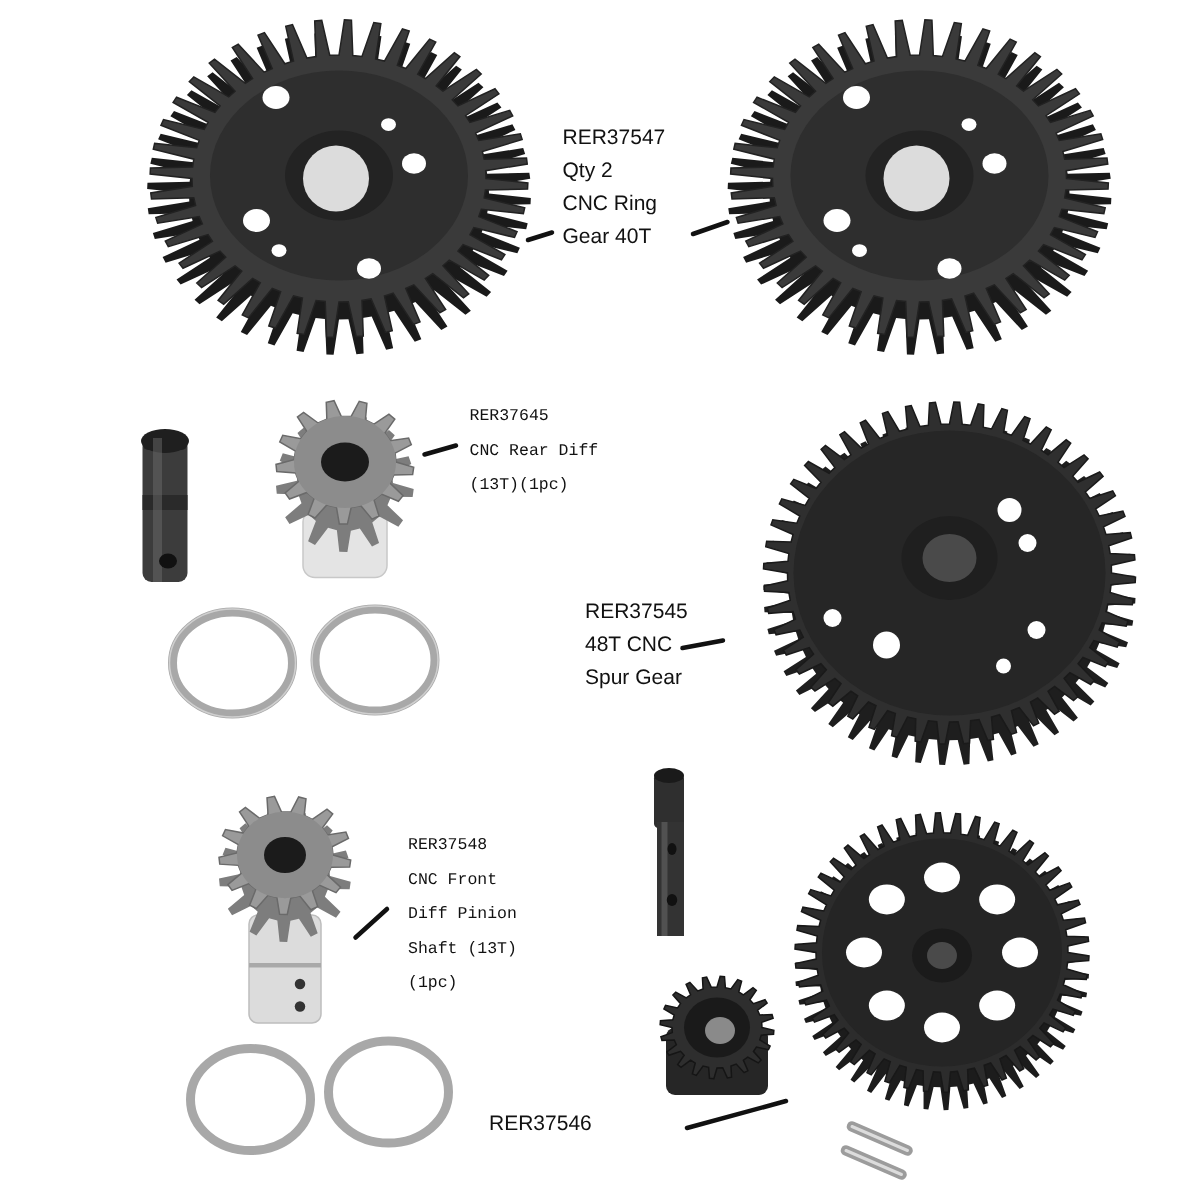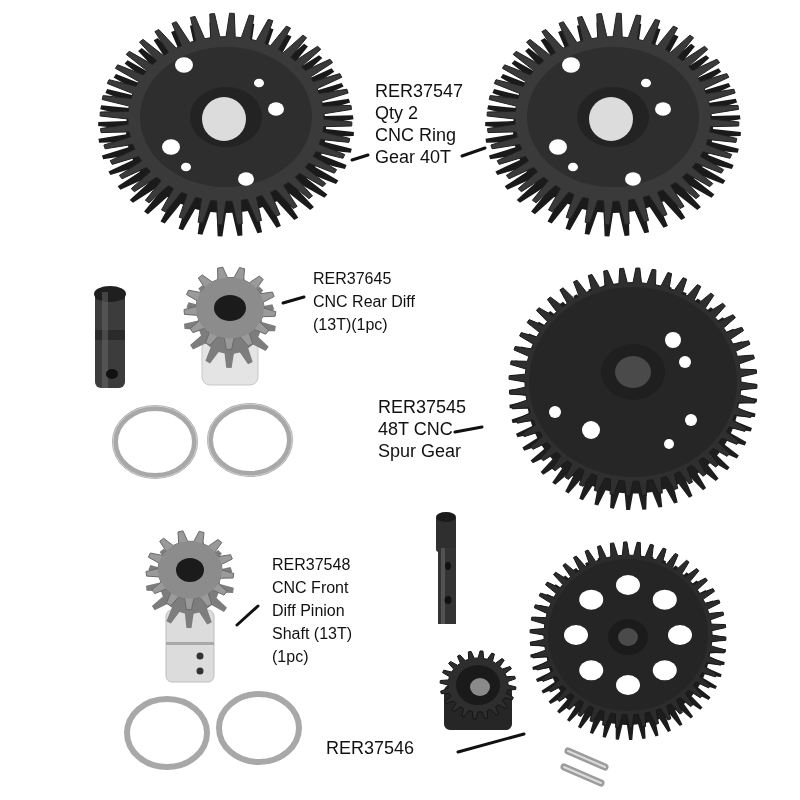--- a/index.html
+++ b/index.html
@@ -1,19 +1,19 @@
 <!DOCTYPE html>
 <html><head>
 <meta charset="utf-8">
 <style>
   html, body { margin:0; padding:0; background:#ffffff; }
   #canvas { position:relative; width:800px; height:800px; overflow:hidden; background:#ffffff; }
-  .label { position:absolute; color:#111; font-size:18px; line-height:22px; white-space:nowrap; }
+  .label { position:absolute; color:#111; font-size:14px; line-height:22px; white-space:nowrap; }
   .label.arial { font-family:"Liberation Sans", sans-serif; }
-  .label.segoe { font-family:Liberation Sans, sans-serif; font-size:16px; line-height:23px; }
+  .label.segoe { font-family:Liberation Mono, monospace; font-size:11px; line-height:23px; }
   .label div { display:block; }
   svg.part { position:absolute; overflow:visible; }
   svg.leader { position:absolute; left:0; top:0; width:800px; height:800px; pointer-events:none; }
 </style>
 </head>
 <body>
 
 <div id="canvas">
 
   <svg class="part" style="left:95px;top:5px" width="262" height="220" viewBox="-131 -110 262 220">
@@ -162,21 +162,21 @@
     <div>CNC Ring</div>
     <div>Gear 40T</div>
   </div>
 
   <div class="label segoe" style="left:313px;top:267px">
     <div>RER37645</div>
     <div>CNC Rear Diff</div>
     <div>(13T)(1pc)</div>
   </div>
 
-  <div class="label arial" style="left:378px;top:396px">
+  <div class="label arial" style="left:390px;top:396px">
     <div>RER37545</div>
     <div>48T CNC</div>
     <div>Spur Gear</div>
   </div>
 
   <div class="label segoe" style="left:272px;top:553px">
     <div>RER37548</div>
     <div>CNC Front</div>
     <div>Diff Pinion</div>
     <div>Shaft (13T)</div>

